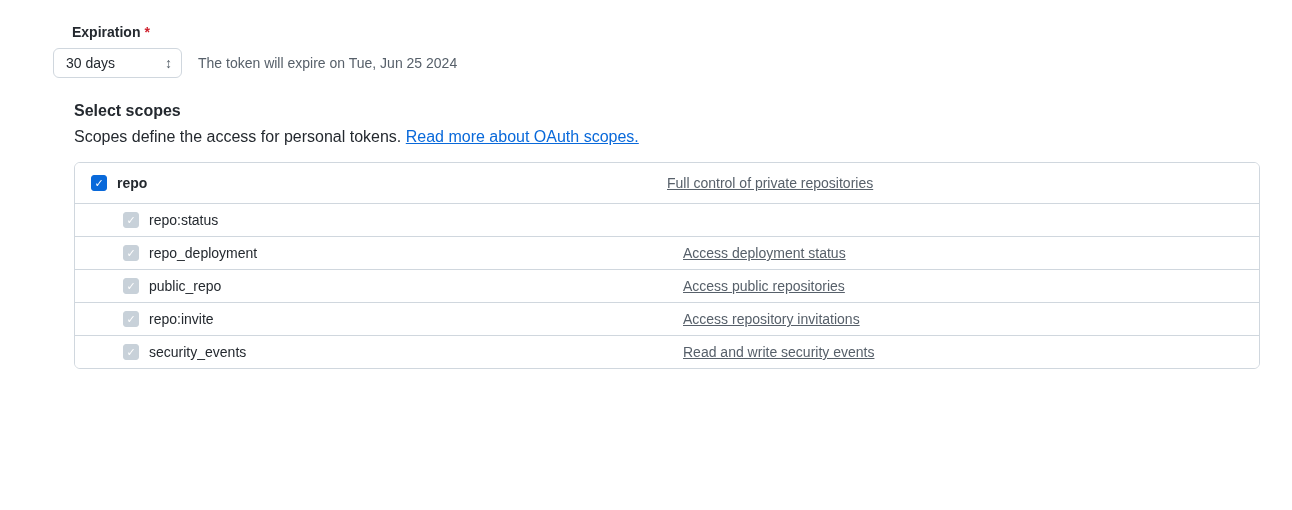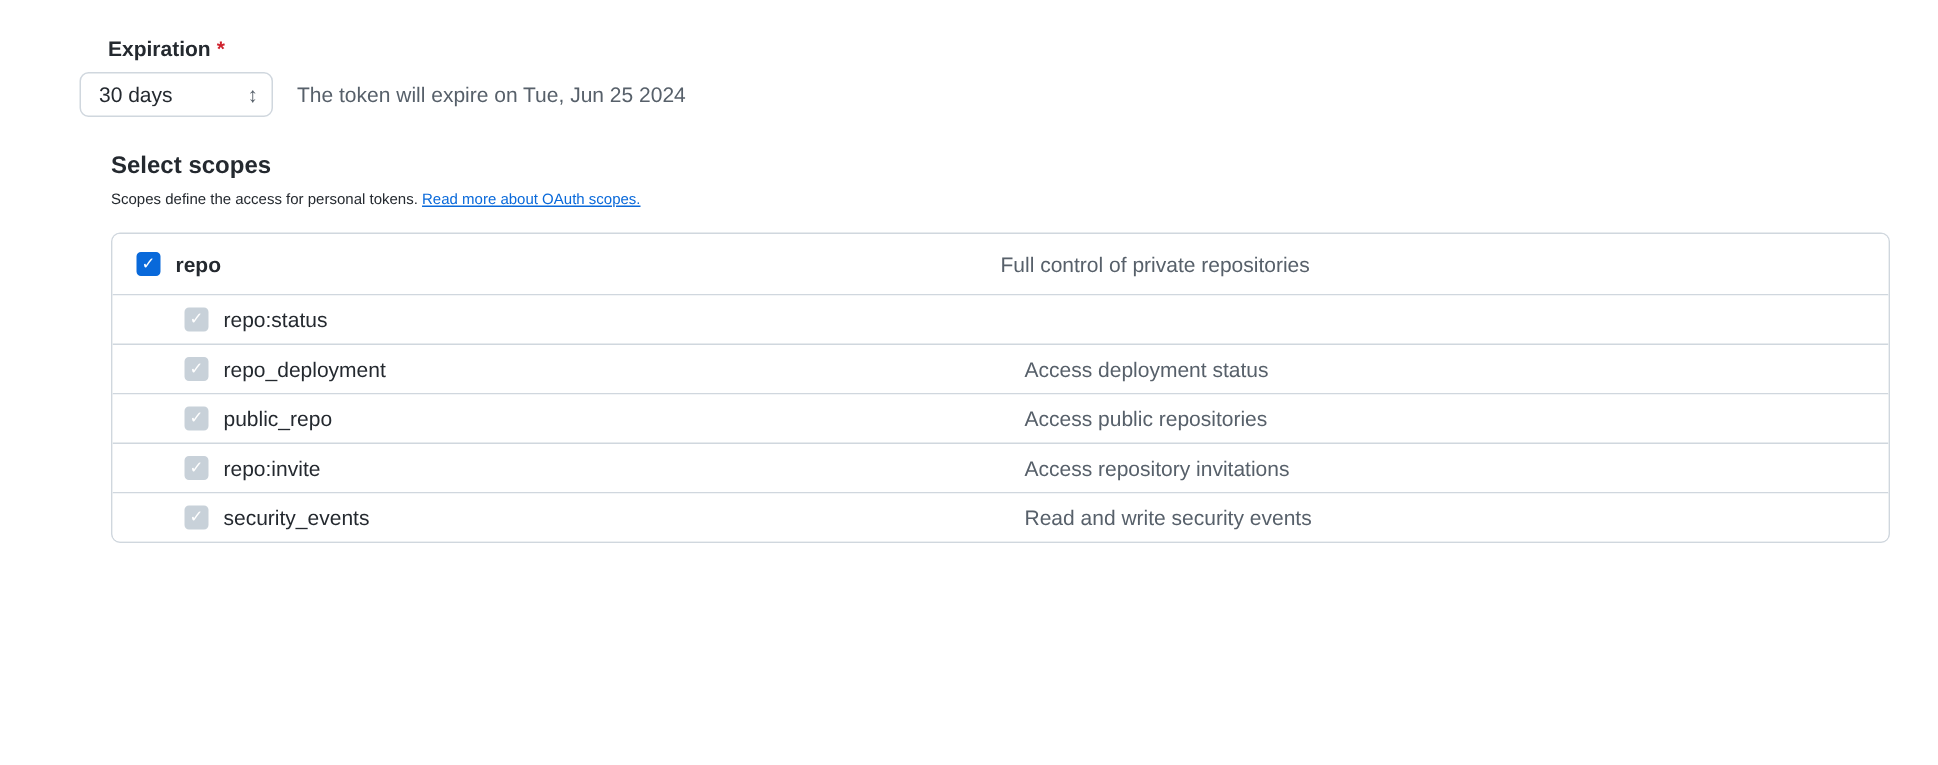--- a/index.html
+++ b/index.html
@@ -59,21 +59,21 @@
       color: #57606a;
       text-align: center;
     }
     .scopes-section { margin-bottom: 16px; margin-left: 42px; }
     .scopes-heading {
       font-size: 16px;
       font-weight: 600;
       margin-bottom: 8px;
     }
     .scopes-description {
-      font-size: 10px;
+      font-size: 16px;
       color: #24292f;
       margin-bottom: 16px;
     }
     .scopes-description a {
       color: #0969da;
       text-decoration: underline;
     }
     .scopes-table {
       border: 1px solid #d0d7de;
       border-radius: 6px;
@@ -103,20 +103,21 @@
     }
     .scope-name {
       font-size: 14px;
       font-weight: 400;
       color: #24292f;
     }
     .scope-name.bold { font-weight: 600; text-align: center; }
     .scope-description {
       font-size: 14px;
       color: #57606a;
+      text-decoration: underline;
     }
     
     .checkbox-wrapper {
       display: flex;
       align-items: center;
     }
     .cb {
       width: 16px;
       height: 16px;
       border: 1px solid #d0d7de;

